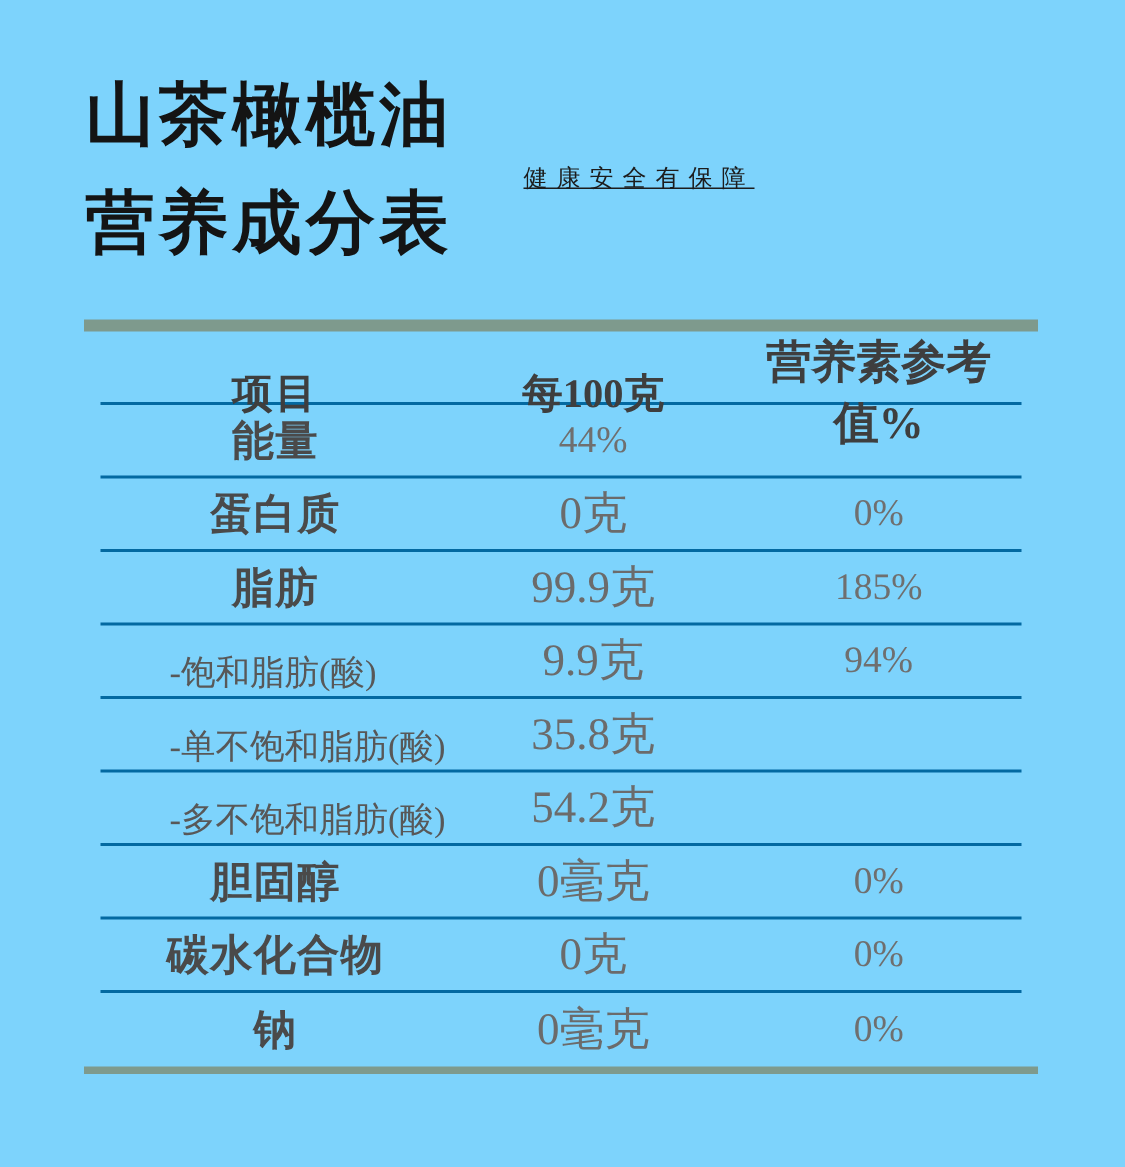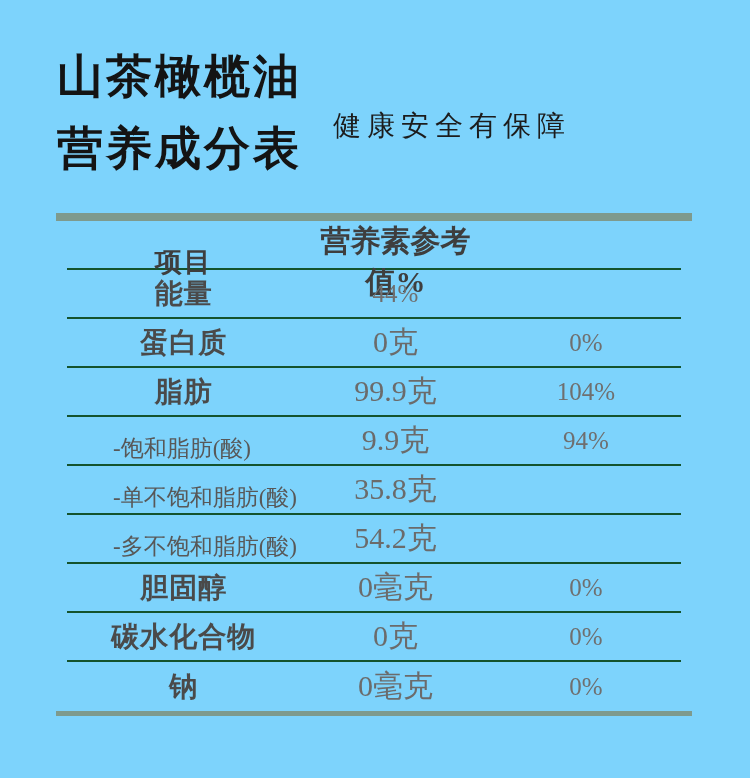--- a/index.html
+++ b/index.html
@@ -27,27 +27,28 @@
     line-height: 72px;
     color: #141414;
     letter-spacing: 3px;
   }
   .title-row2 {
     display: flex;
     align-items: flex-start;
   }
   .tagline {
     font-family: "Liberation Sans", "DejaVu Sans", sans-serif;
-    font-size: 28px;
+    font-size: 16px;
     font-weight: 400;
     color: #1c1c1c;
     letter-spacing: 6px;
-    margin-left: 31px;
+    margin-left: 47px;
     padding-bottom: 12px;
     line-height: 1;
+    text-decoration: underline;
   }
 
   
   .ntable {
     position: absolute;
     left: 56px;
     top: 213px;
     width: 636px;
   }
   .accent-bar-top {
@@ -59,21 +60,21 @@
     background: #7e9a8d;
   }
   .rows {
     margin: 0 11px;
   }
   .trow {
     display: grid;
     grid-template-columns: 38% 31% 31%;
     align-items: center;
     height: 49px;
-    border-bottom: 2px solid #14532d;
+    border-bottom: 2px solid #0369a1;
   }
   .trow.last { border-bottom: none; }
 
   .cell { text-align: center; }
 
   
   .trow.head .cell {
     font-weight: 700;
     color: #3e3e3e;
   }
@@ -121,38 +122,39 @@
     </div>
   </div>
 
   <div class="ntable">
     <div class="accent-bar-top"></div>
 
     <div class="rows">
 
       <div class="trow head">
         <div class="cell c1">项目</div>
+        <div class="cell c2">每100克</div>
         <div class="cell c3">营养素参考值%</div>
       </div>
 
       <div class="trow main">
         <div class="cell c1">能量</div>
         <div class="cell c3">44%</div>
       </div>
 
       <div class="trow main">
         <div class="cell c1">蛋白质</div>
         <div class="cell c2">0克</div>
         <div class="cell c3">0%</div>
       </div>
 
       <div class="trow main">
         <div class="cell c1">脂肪</div>
         <div class="cell c2">99.9克</div>
-        <div class="cell c3">104%</div>
+        <div class="cell c3">185%</div>
       </div>
 
       <div class="trow sub">
         <div class="cell c1">-饱和脂肪(酸)</div>
         <div class="cell c2">9.9克</div>
         <div class="cell c3">94%</div>
       </div>
 
       <div class="trow sub">
         <div class="cell c1">-单不饱和脂肪(酸)</div>

